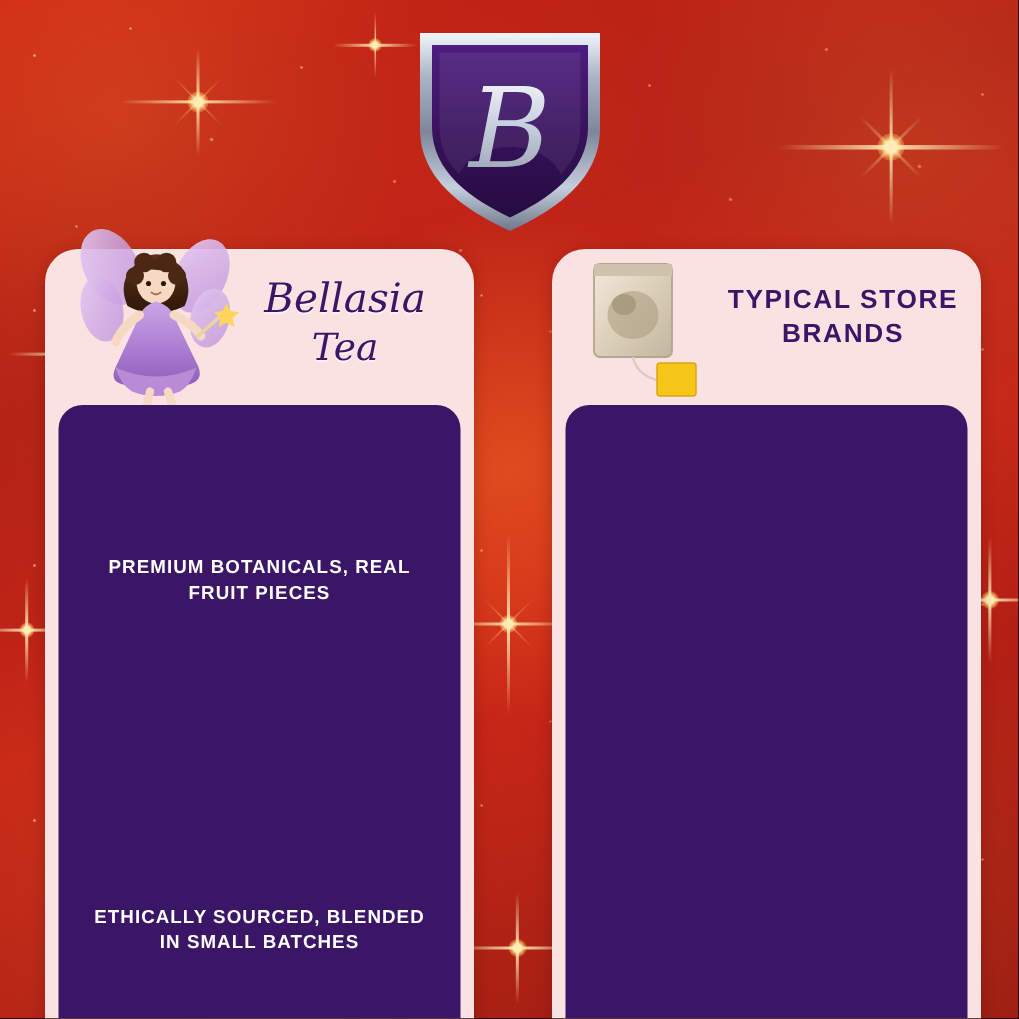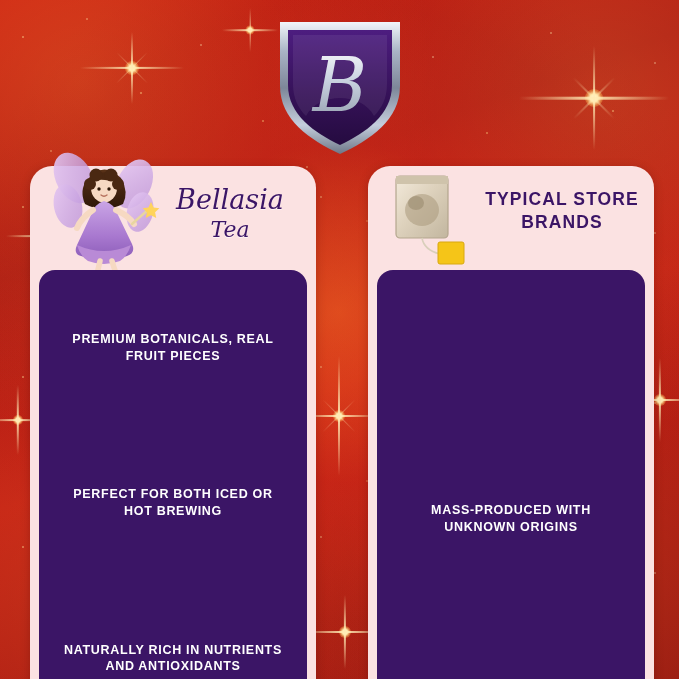--- a/index.html
+++ b/index.html
@@ -155,21 +155,21 @@
     top: 18px;
     width: 160px;
     text-align: center;
     color: #3b1566;
     font-family: "DejaVu Serif", serif;
     font-style: italic;
     font-size: 27px;
     line-height: 1.22;
     text-shadow: 0 1px 0 rgba(255,255,255,0.6);
   }
-  #brand-script .l2 { font-size: 22px; }
+  #brand-script .l2 { font-size: 25px; }
 
   
   #teabag {
     position: absolute;
     left: 18px;
     top: 4px;
     width: 96px;
     height: 100px;
   }
   #right-title {
@@ -327,22 +327,21 @@
       </div>
 
       <div id="brand-script">
         <div class="l1">Bellasia</div>
         <div class="l2">Tea</div>
       </div>
     </div>
 
     <div class="panel-body">
       <div class="bullet">Premium Botanicals, Real Fruit Pieces</div>
-      <div class="bullet">Perfect For Both Iced or Hot Brewing</div>
-      <div class="bullet">Naturally Rich in Nutrients and Antioxidants</div>
+      <div class="bullet">Ethically Sourced, Blended in Small Batches</div>
     </div>
   </div>
 
   <div class="panel" id="panel-right">
     <div class="panel-head">
 
       <div id="teabag">
         <svg viewBox="0 0 96 100" width="96" height="100" aria-hidden="true">
           <defs>
             <linearGradient id="bagG" x1="0" y1="0" x2="1" y2="1">
@@ -358,17 +357,16 @@
           <path d="M36 68 q2 12 18 16" stroke="#d9cfbb" stroke-width="1.6" fill="none"></path>
           <rect x="52" y="72" width="26" height="22" rx="2" fill="#f5c518" stroke="#d8a810" stroke-width="1"></rect>
           <rect x="52" y="72" width="26" height="22" rx="2" fill="url(#bagG)" opacity="0"></rect>
         </svg>
       </div>
 
       <div id="right-title">Typical Store Brands</div>
     </div>
 
     <div class="panel-body">
-      <div class="bullet">Mass-Produced With Unknown Origins</div>
     </div>
   </div>
 
 </div>
 
 </body></html>

